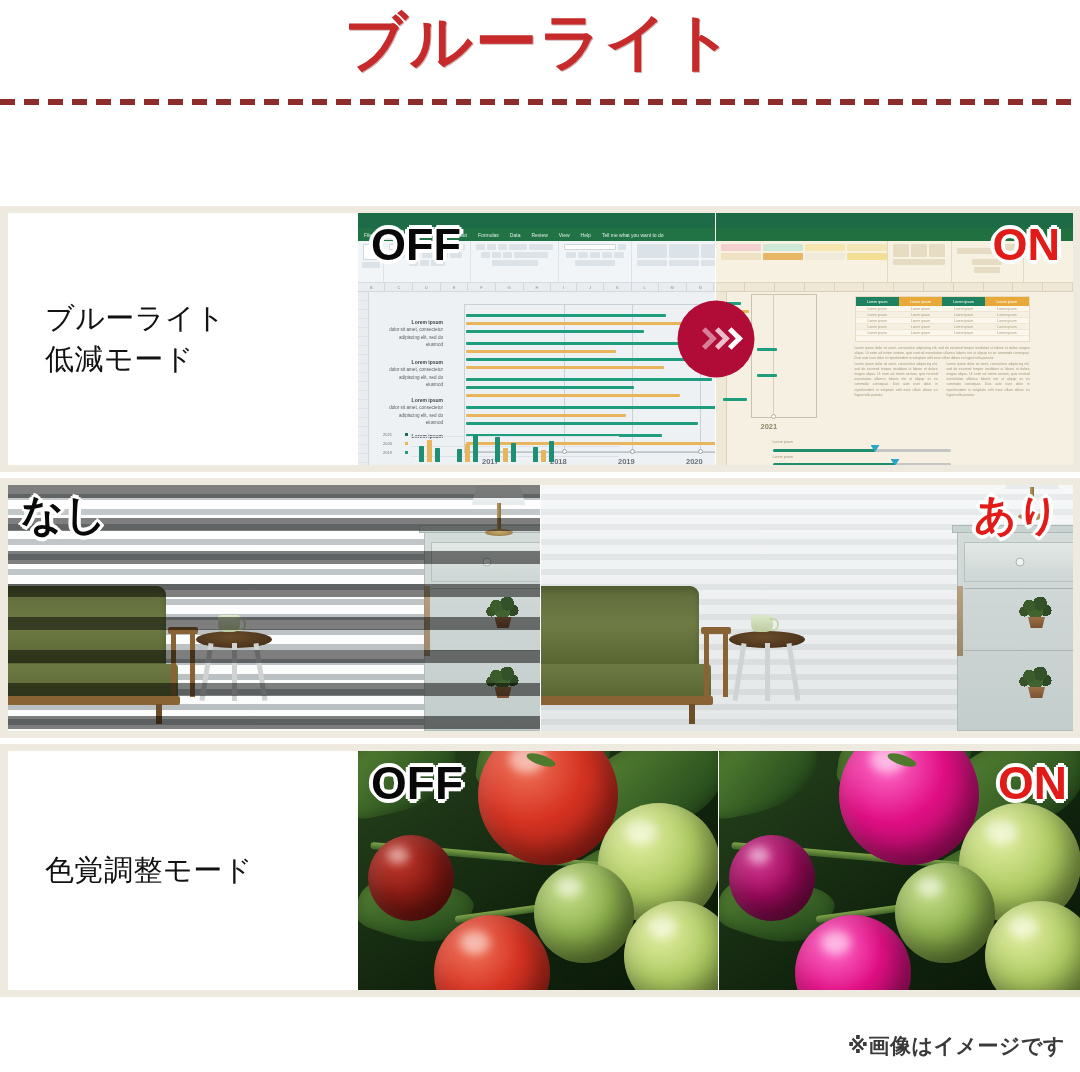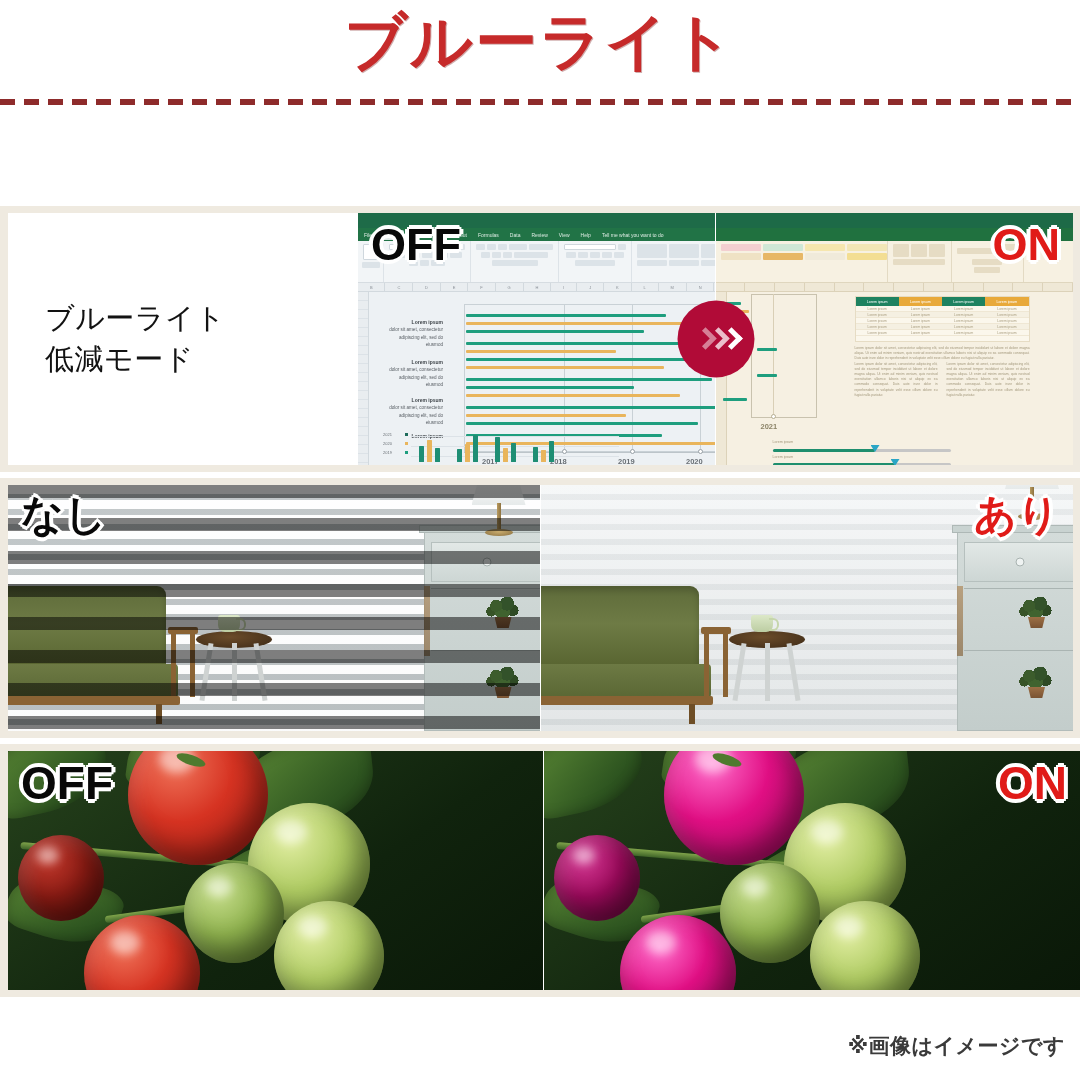--- a/index.html
+++ b/index.html
@@ -855,20 +855,21 @@
             <div class="lg" style="left:62px;transform:rotate(-9deg);"></div>
           </div>
           <div class="cup" style="left:210px;top:130px;"></div>
         </div>
         <div class="tag red tr r2">あり</div>
       </div>
     </div>
   </div>
 
   <div class="row" id="row-2">
+    <div class="label-cell">色覚調整モード</div>
 
     <div class="media-cell">
 
       <div class="pane left">
         <div class="toms">
           <div class="leaf" style="left:-20px;top:-18px;width:120px;height:78px;transform:rotate(-12deg);"></div>
           <div class="leaf" style="left:120px;top:-24px;width:130px;height:70px;transform:rotate(8deg);"></div>
           <div class="leaf" style="left:226px;top:-10px;width:140px;height:88px;transform:rotate(-6deg);"></div>
           <div class="leaf" style="left:0px;top:126px;width:112px;height:64px;transform:rotate(18deg);"></div>
           <div class="leaf" style="left:188px;top:96px;width:130px;height:70px;transform:rotate(-20deg);"></div>

